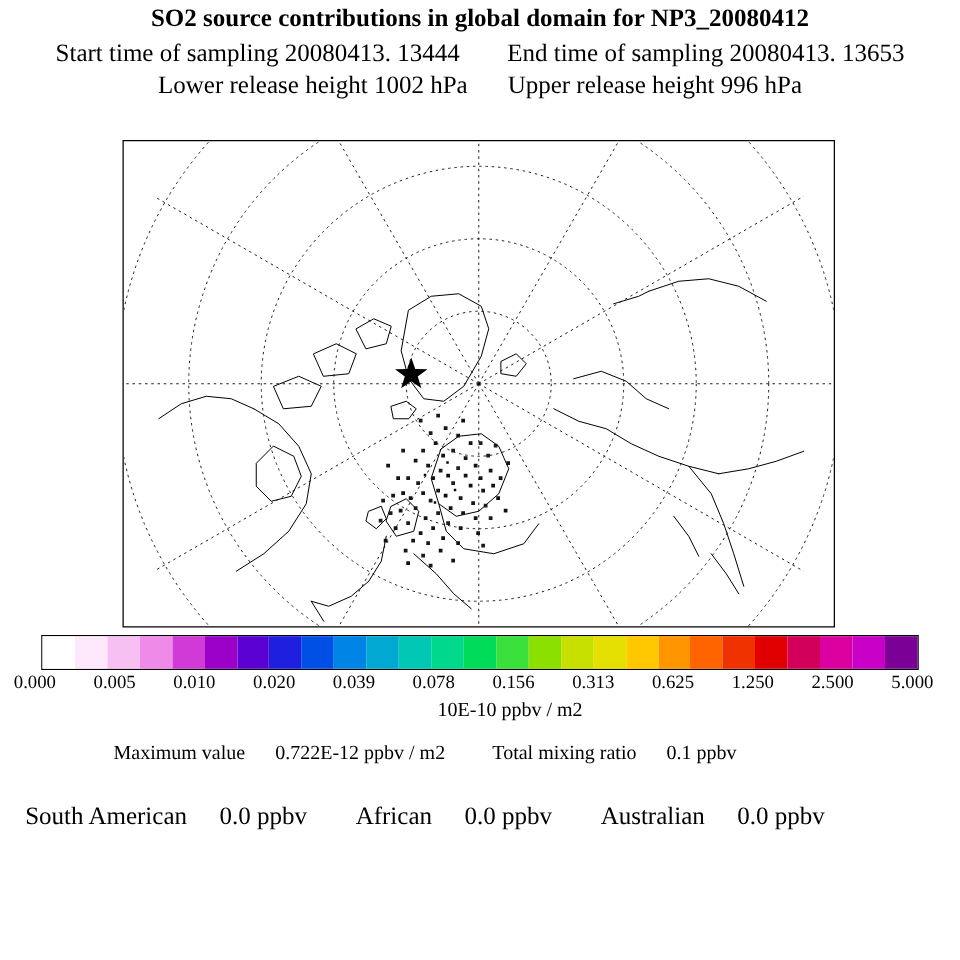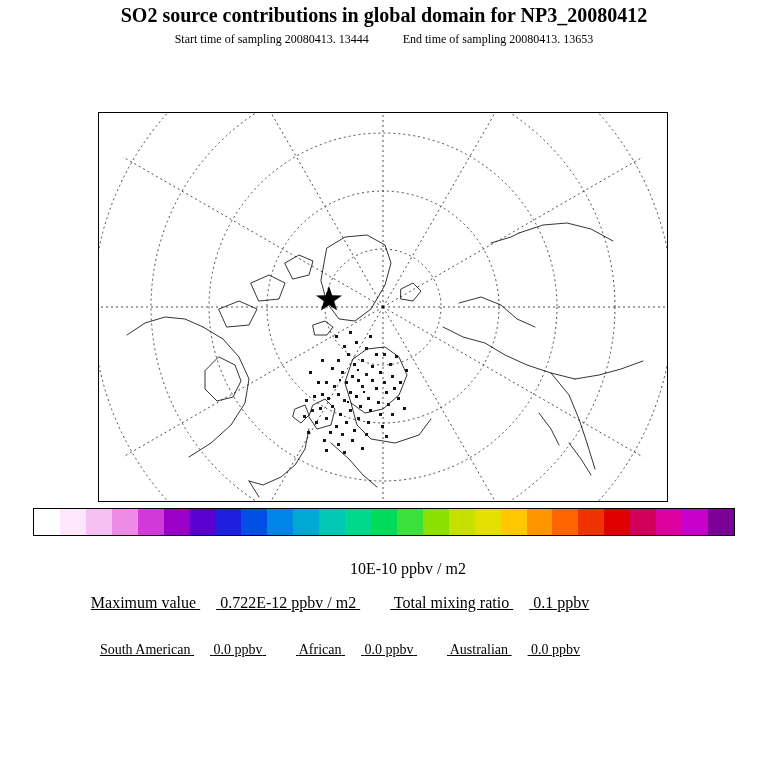--- a/index.html
+++ b/index.html
@@ -28,21 +28,21 @@
     text-align: center;
     font-size: 20px;
     font-weight: bold;
     font-family: "Liberation Serif", serif;
   }
   .subline {
     position: absolute;
     width: 768px;
     left: 0;
     text-align: center;
-    font-size: 12px;
+    font-size: 20px;
   }
   .subline.l1 { top: 32px; }
   .subline.l2 { top: 57px; }
   .subline.l3 { top: 82px; }
   .sub-seg { display: inline-block; }
   .gap-lg { display: inline-block; width: 28px; }
   .gap-md { display: inline-block; width: 22px; }
 
   
   #map-panel {
@@ -100,41 +100,45 @@
     padding-left: 24px;
   }
 
   
   .footer-line {
     position: absolute;
     left: 0;
     width: 680px;
     text-align: center;
     font-size: 16px;
-    text-decoration: underline;
   }
   .footer-line.f1 { top: 594px; }
   .footer-line.f2 { top: 618px; font-size: 15px; }
-  .footer-line.f3 { top: 642px; font-size: 14px; }
+  .footer-line.f3 { top: 642px; font-size: 20px; }
   .fgap { display: inline-block; width: 30px; }
   .fgap-s { display: inline-block; width: 16px; }
 </style>
 </head>
 <body>
 
 <div id="page">
 
   <div class="title">SO2 source contributions in global domain for NP3_20080412</div>
 
   <div class="subline l1">
     <span class="sub-seg">Start time of sampling 20080413. 13444</span>
     <span class="gap-lg"></span>
     <span class="sub-seg">End time of sampling 20080413. 13653</span>
   </div>
 
+  <div class="subline l2">
+    <span class="sub-seg">Lower release height 1002 hPa</span>
+    <span class="gap-md"></span>
+    <span class="sub-seg">Upper release height  996 hPa</span>
+  </div>
 
 
   <div id="map-panel">
     <svg id="map-svg" width="568" height="388" viewBox="0 0 568 388">
       <defs>
         <clipPath id="panelClip">
           <rect x="0" y="0" width="568" height="388"></rect>
         </clipPath>
       </defs>
       <g clip-path="url(#panelClip)">
@@ -320,20 +324,34 @@
         <div class="sw" style="background: rgb(255, 150, 0);"></div>
         <div class="sw" style="background: rgb(255, 100, 0);"></div>
         <div class="sw" style="background: rgb(240, 50, 0);"></div>
         <div class="sw" style="background: rgb(224, 0, 0);"></div>
         <div class="sw" style="background: rgb(210, 0, 90);"></div>
         <div class="sw" style="background: rgb(220, 0, 160);"></div>
         <div class="sw" style="background: rgb(200, 0, 200);"></div>
         <div class="sw" style="background: rgb(122, 0, 150);"></div>
       </div>
   </div>
+  <div id="cb-labels">
+      <span style="left: 11px; top: 0px;">0.000</span>
+      <span style="left: 74.8182px; top: 0px;">0.005</span>
+      <span style="left: 138.636px; top: 0px;">0.010</span>
+      <span style="left: 202.455px; top: 0px;">0.020</span>
+      <span style="left: 266.273px; top: 0px;">0.039</span>
+      <span style="left: 330.091px; top: 0px;">0.078</span>
+      <span style="left: 393.909px; top: 0px;">0.156</span>
+      <span style="left: 457.727px; top: 0px;">0.313</span>
+      <span style="left: 521.545px; top: 0px;">0.625</span>
+      <span style="left: 585.364px; top: 0px;">1.250</span>
+      <span style="left: 649.182px; top: 0px;">2.500</span>
+      <span style="left: 713px; top: 0px;">5.000</span>
+    </div>
   <div id="cb-unit">10E-10 ppbv / m2</div>
 
   <div class="footer-line f1">
     <span>Maximum value</span>
     <span class="fgap-s"></span>
     <span>0.722E-12 ppbv / m2</span>
     <span class="fgap"></span>
     <span>Total mixing ratio</span>
     <span class="fgap-s"></span>
     <span>0.1 ppbv</span>

